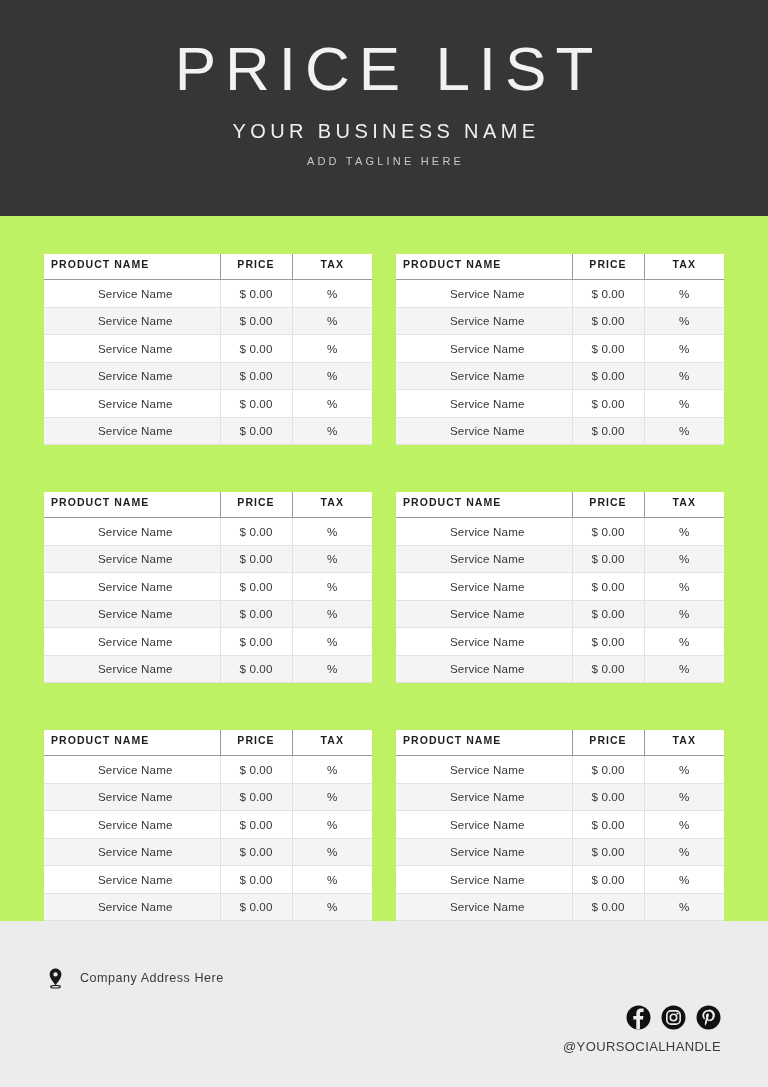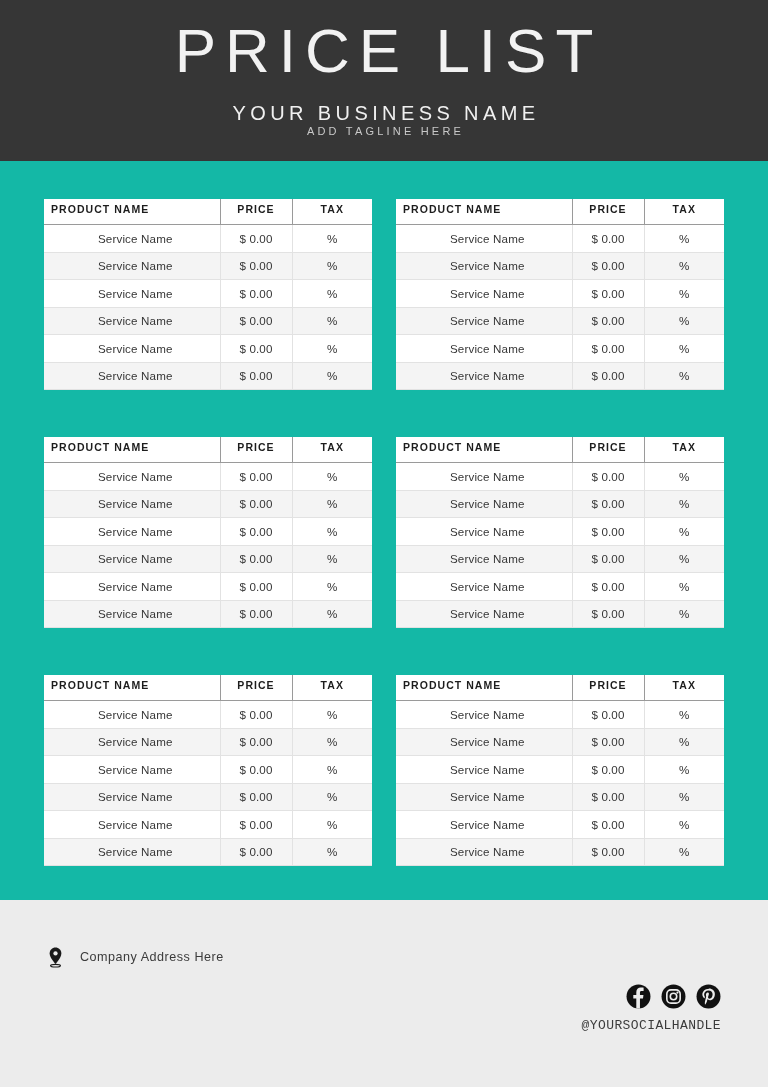--- a/index.html
+++ b/index.html
@@ -18,27 +18,27 @@
     position: relative;
     width: 768px;
     height: 1087px;
     background: #ffffff;
     display: flex;
     flex-direction: column;
   }
 
   
   .header {
-    height: 161px;
+    height: 216px;
     background: #363636;
     display: flex;
     flex-direction: column;
     align-items: center;
     justify-content: flex-start;
-    padding-top: 20px;
+    padding-top: 38px;
     box-sizing: border-box;
     flex: 0 0 auto;
   }
   .header-title {
     color: #f2f2f2;
     font-size: 62px;
     font-weight: 300;
     letter-spacing: 9px;
     line-height: 1;
     margin: 0;
@@ -53,28 +53,29 @@
     letter-spacing: 4.4px;
     margin-top: 20px;
     padding-left: 4px;
     white-space: nowrap;
   }
   .header-tagline {
     color: #c9c9c9;
     font-size: 11px;
     font-weight: 400;
     letter-spacing: 3.2px;
+    margin-top: 12px;
     padding-left: 3px;
     white-space: nowrap;
   }
 
   
   .main {
     flex: 1 1 auto;
-    background: #14b8a6;
+    background: #bef264;
     padding: 38px 60px 0 44px;
     box-sizing: border-box;
   }
   .table-grid {
     display: grid;
     grid-template-columns: 328px 328px;
     column-gap: 24px;
     row-gap: 47px;
   }
 
@@ -185,21 +186,20 @@
   .social-icon {
     width: 25px;
     height: 25px;
     display: block;
   }
   .social-handle {
     font-size: 13px;
     color: #3b3b3b;
     letter-spacing: 0.4px;
     white-space: nowrap;
-    font-family: Liberation Mono, monospace;
   }
 </style>
 </head>
 <body>
 
 <div class="page">
 
   <div class="header">
     <div class="header-title">PRICE LIST</div>
     <div class="header-business">YOUR BUSINESS NAME</div>

